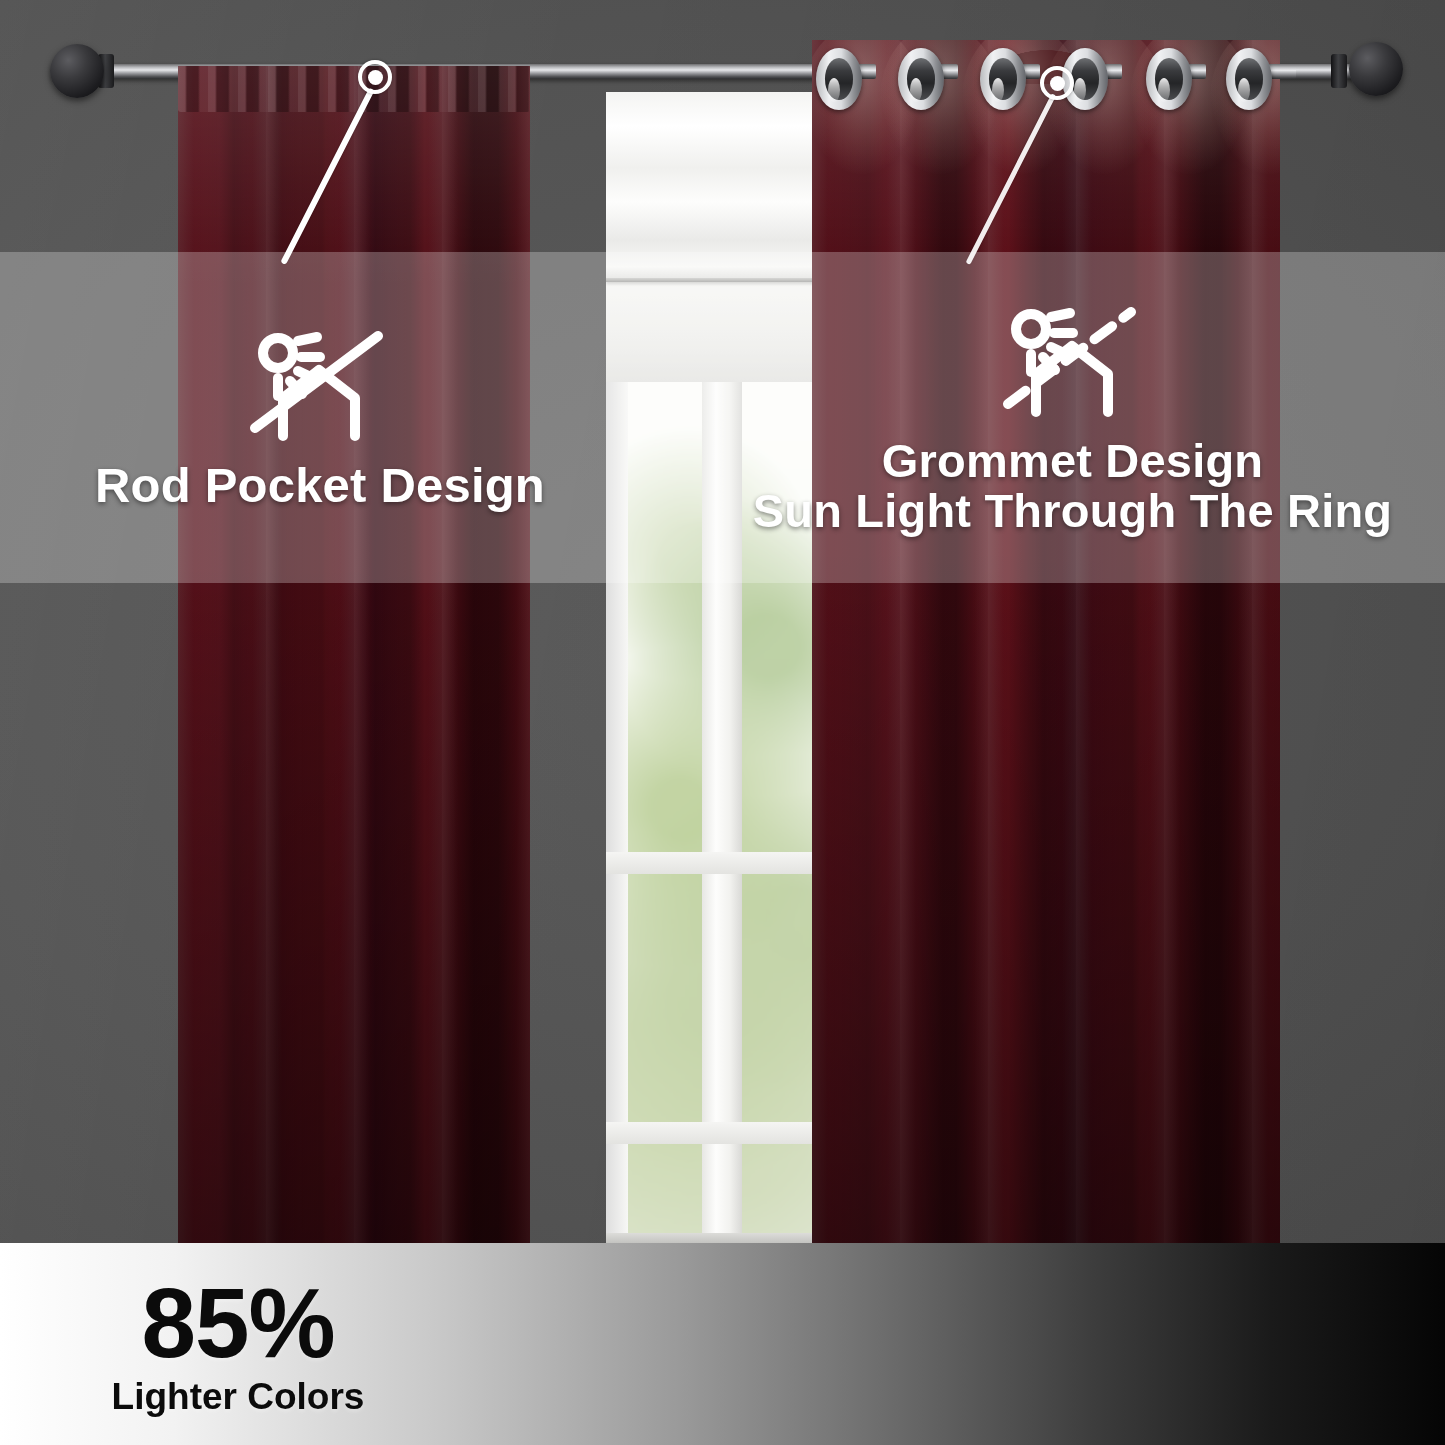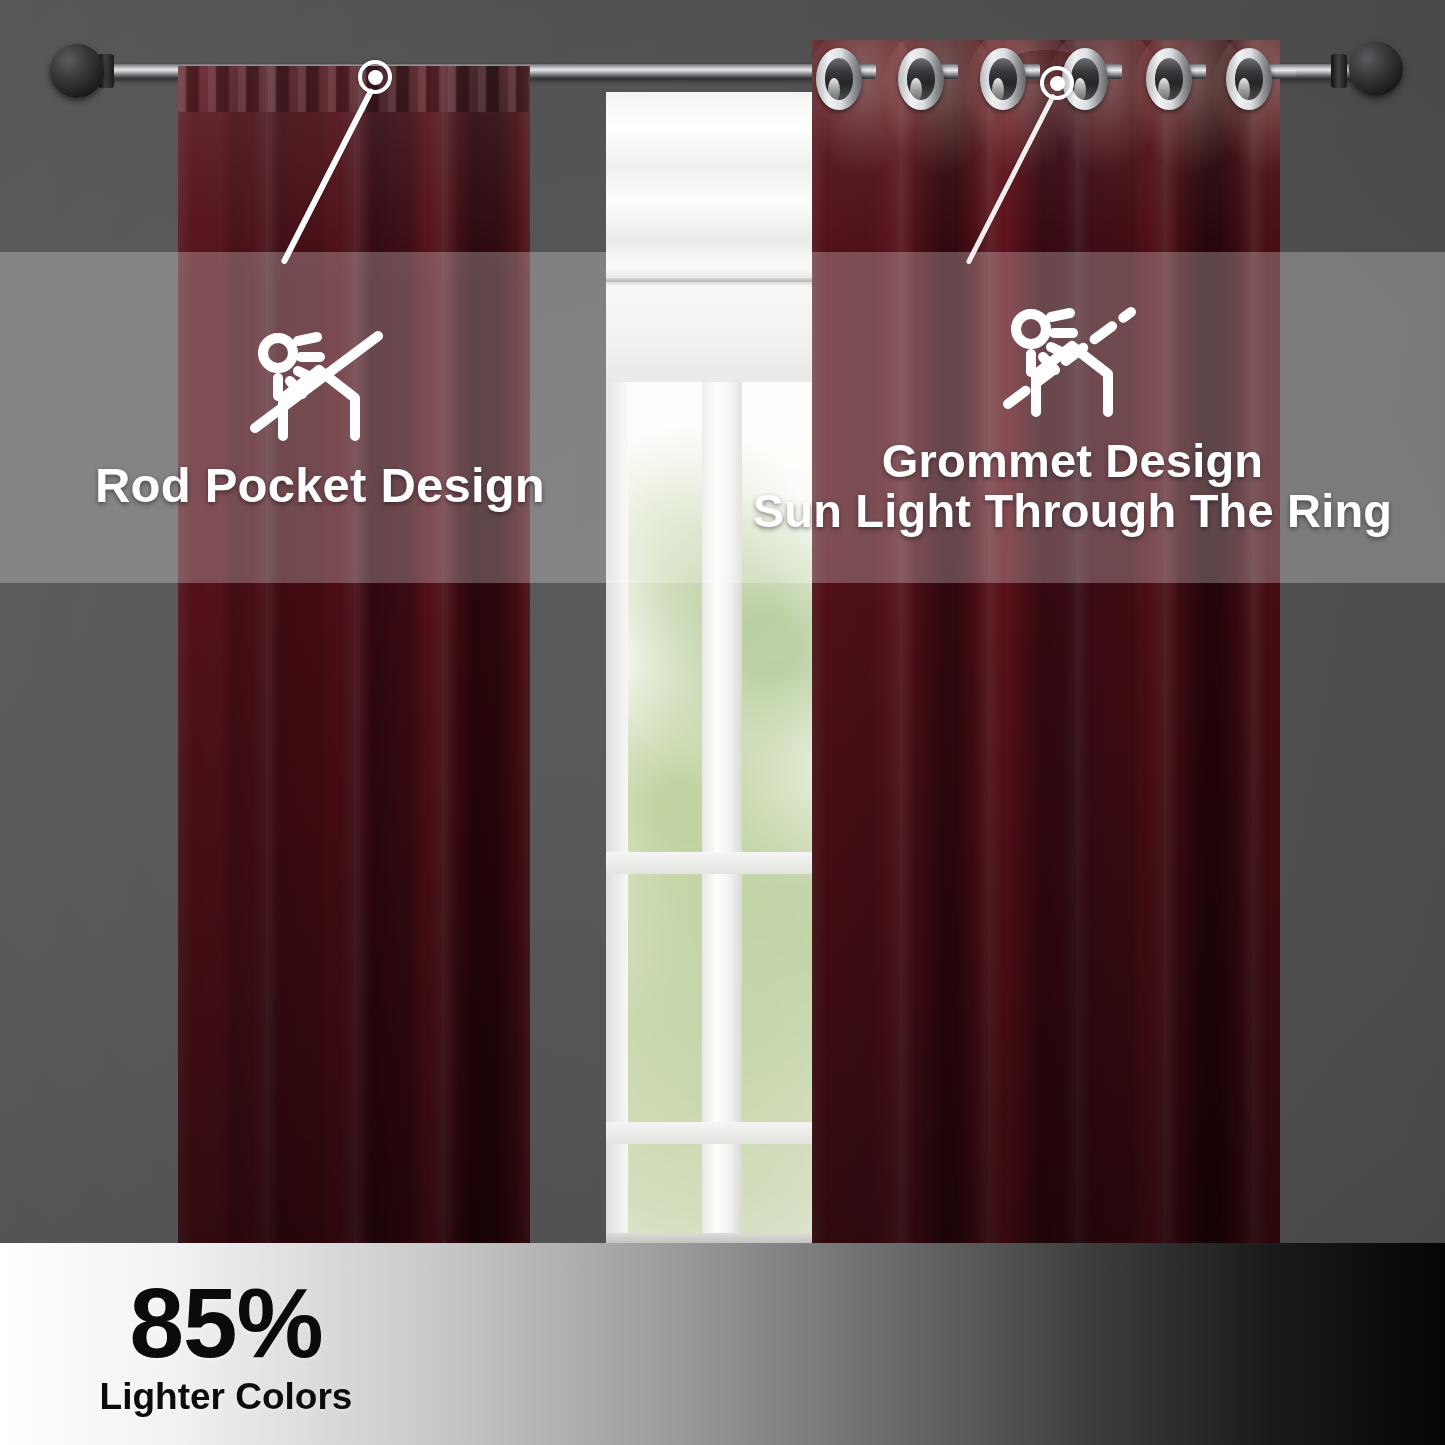--- a/index.html
+++ b/index.html
@@ -209,21 +209,21 @@
     position:absolute;left:0;right:0;bottom:0;height:202px;
     background:linear-gradient(90deg,#ffffff 0%, #f2f2f2 12%, #c9c9c9 30%,
       #9a9a9a 47%, #6a6a6a 62%, #3c3c3c 76%, #1a1a1a 88%, #050505 100%);
     display:flex;align-items:center;
   }
   .stat{
     position:absolute;top:0;height:202px;
     display:flex;flex-direction:column;align-items:center;justify-content:center;
     line-height:1;
   }
-  .stat-left{left:46px;width:360px;color:#0b0b0b;}
+  .stat-left{left:58px;width:360px;color:#0b0b0b;}
   .stat-right{right:62px;width:400px;color:#ffffff;}
   .stat-pct{font-size:98px;font-weight:bold;letter-spacing:-1px;}
   .stat-label{font-size:37px;font-weight:bold;margin-top:6px;white-space:nowrap;}
   .stat-right .stat-pct, .stat-right .stat-label{text-shadow:0 2px 5px rgba(0,0,0,.55);}
   .stat-left .stat-pct, .stat-left .stat-label{text-shadow:0 2px 4px rgba(255,255,255,.35);}
 </style>
 </head>
 <body>
 
 <div id="stage">

